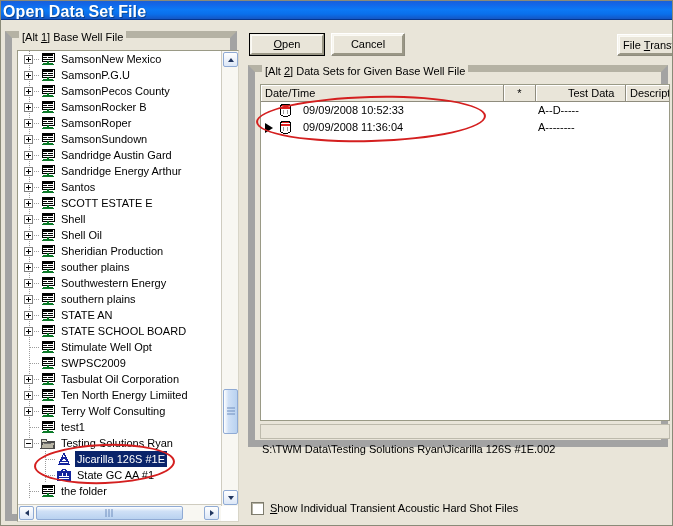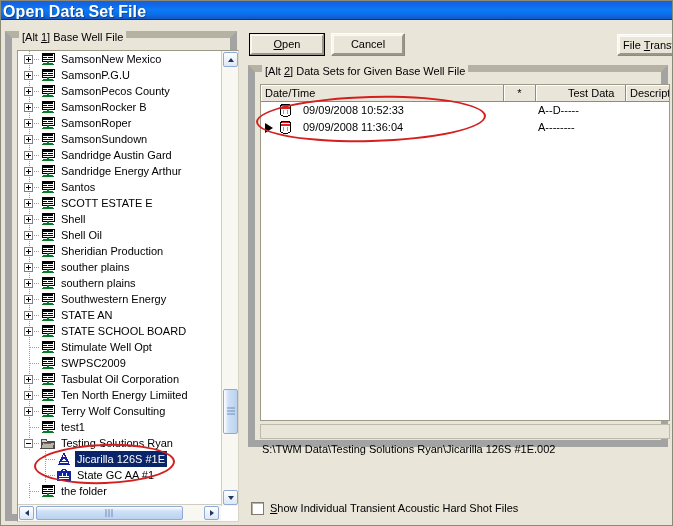--- a/index.html
+++ b/index.html
@@ -687,39 +687,39 @@
                 <rect x="2" y="1" width="12" height="8" fill="#ffffff" stroke="#000000" stroke-width="1"></rect>
                 <rect x="3" y="2" width="10" height="2" fill="#000000"></rect>
                 <rect x="3" y="5" width="4" height="1" fill="#000000"></rect>
                 <rect x="8" y="5" width="5" height="1" fill="#000000"></rect>
                 <rect x="3" y="7" width="10" height="1" fill="#000000"></rect>
                 <rect x="7" y="9" width="2" height="3" fill="#0a7a28"></rect>
                 <rect x="3" y="11" width="10" height="1" fill="#0a7a28"></rect>
                 <rect x="2" y="12" width="12" height="1" fill="#0a7a28"></rect>
               </svg>
             </span>
+            <span class="tlabel">Southwestern Energy</span>
+          </div>
+          <div class="tnode">
+            <span class="dotline"></span>
+            <span class="dotline-h"></span>
+            <span class="expander plus" style="left: 6px;"></span>
+            <span class="ticon">
+              <svg class="ic-well" viewBox="0 0 16 14" shape-rendering="crispEdges">
+                <rect x="2" y="1" width="12" height="8" fill="#ffffff" stroke="#000000" stroke-width="1"></rect>
+                <rect x="3" y="2" width="10" height="2" fill="#000000"></rect>
+                <rect x="3" y="5" width="4" height="1" fill="#000000"></rect>
+                <rect x="8" y="5" width="5" height="1" fill="#000000"></rect>
+                <rect x="3" y="7" width="10" height="1" fill="#000000"></rect>
+                <rect x="7" y="9" width="2" height="3" fill="#0a7a28"></rect>
+                <rect x="3" y="11" width="10" height="1" fill="#0a7a28"></rect>
+                <rect x="2" y="12" width="12" height="1" fill="#0a7a28"></rect>
+              </svg>
+            </span>
             <span class="tlabel">southern plains</span>
-          </div>
-          <div class="tnode">
-            <span class="dotline"></span>
-            <span class="dotline-h"></span>
-            <span class="expander plus" style="left: 6px;"></span>
-            <span class="ticon">
-              <svg class="ic-well" viewBox="0 0 16 14" shape-rendering="crispEdges">
-                <rect x="2" y="1" width="12" height="8" fill="#ffffff" stroke="#000000" stroke-width="1"></rect>
-                <rect x="3" y="2" width="10" height="2" fill="#000000"></rect>
-                <rect x="3" y="5" width="4" height="1" fill="#000000"></rect>
-                <rect x="8" y="5" width="5" height="1" fill="#000000"></rect>
-                <rect x="3" y="7" width="10" height="1" fill="#000000"></rect>
-                <rect x="7" y="9" width="2" height="3" fill="#0a7a28"></rect>
-                <rect x="3" y="11" width="10" height="1" fill="#0a7a28"></rect>
-                <rect x="2" y="12" width="12" height="1" fill="#0a7a28"></rect>
-              </svg>
-            </span>
-            <span class="tlabel">Southwestern Energy</span>
           </div>
           <div class="tnode">
             <span class="dotline"></span>
             <span class="dotline-h"></span>
             <span class="expander plus" style="left: 6px;"></span>
             <span class="ticon">
               <svg class="ic-well" viewBox="0 0 16 14" shape-rendering="crispEdges">
                 <rect x="2" y="1" width="12" height="8" fill="#ffffff" stroke="#000000" stroke-width="1"></rect>
                 <rect x="3" y="2" width="10" height="2" fill="#000000"></rect>
                 <rect x="3" y="5" width="4" height="1" fill="#000000"></rect>

